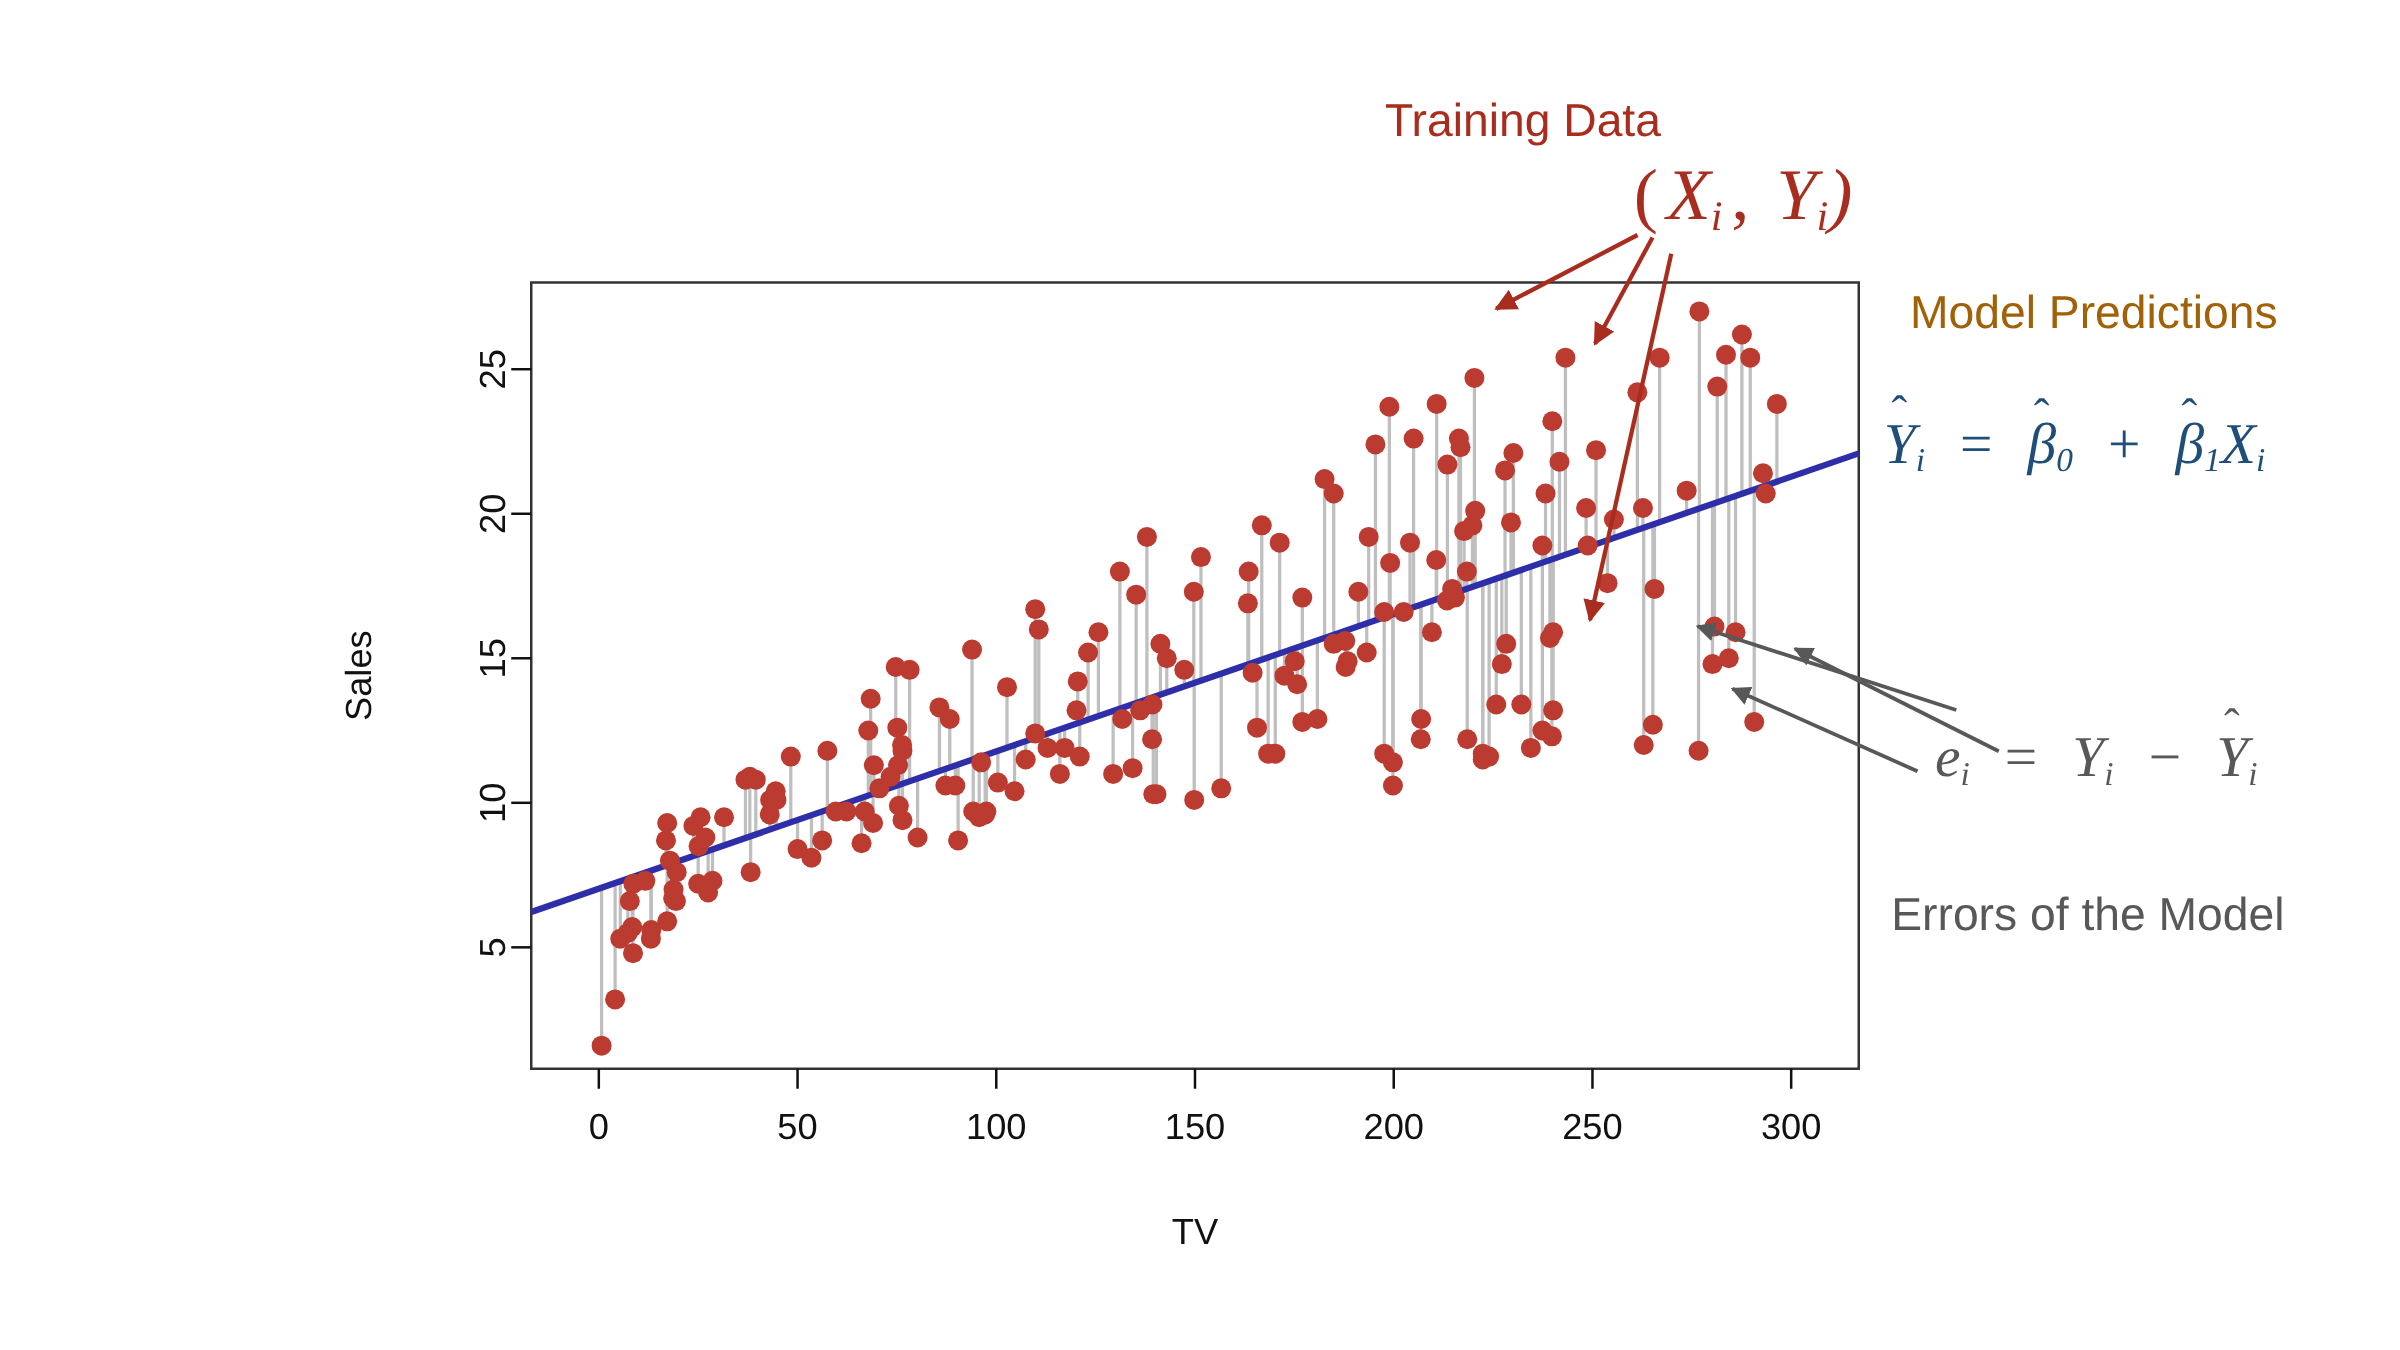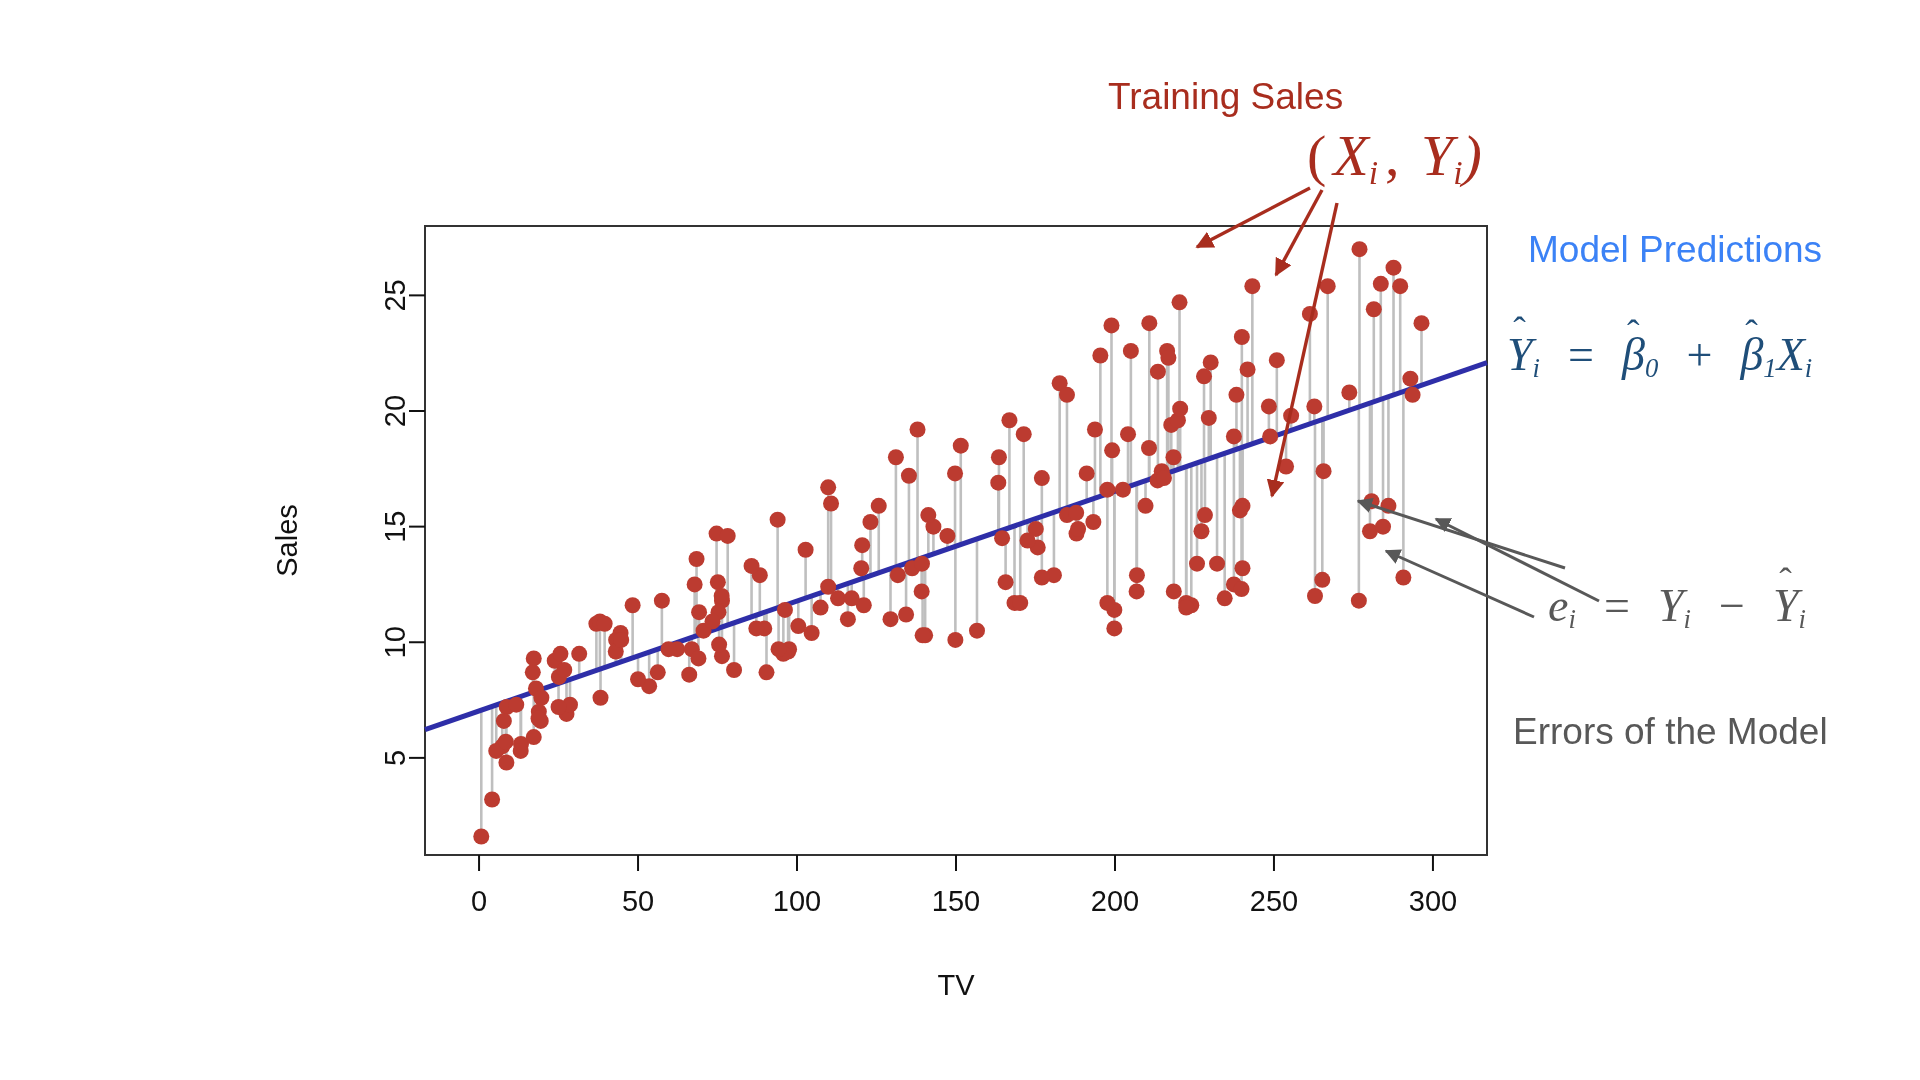--- a/index.html
+++ b/index.html
@@ -44,21 +44,21 @@
   #training-data-label {
     left: 1108px;
     top: 78px;
     font-size: 37px;
     color: #A82D1E;
   }
   #model-predictions-label {
     left: 1528px;
     top: 231px;
     font-size: 37px;
-    color: #3b82f6;
+    color: #a16207;
   }
   #errors-label {
     left: 1513px;
     top: 684px;
     font-size: 37px;
     color: #585858;
     margin-top: 29px;
   }
   #xy-formula {
     left: 1300px;
@@ -550,21 +550,21 @@
         </defs>
         <line x1="1310" y1="188" x2="1197" y2="247" stroke="#A82D1E" stroke-width="3.4" marker-end="url(#arrow-red)"></line>
         <line x1="1322" y1="190" x2="1276" y2="275" stroke="#A82D1E" stroke-width="3.4" marker-end="url(#arrow-red)"></line>
         <line x1="1337" y1="203" x2="1272" y2="496" stroke="#A82D1E" stroke-width="3.4" marker-end="url(#arrow-red)"></line>
         <line x1="1565" y1="568" x2="1358" y2="501" stroke="#585858" stroke-width="3" marker-end="url(#arrow-gray)"></line>
         <line x1="1599" y1="601" x2="1436" y2="519" stroke="#585858" stroke-width="3" marker-end="url(#arrow-gray)"></line>
         <line x1="1534" y1="617" x2="1386" y2="551" stroke="#585858" stroke-width="3" marker-end="url(#arrow-gray)"></line>
       </g>
   </svg>
 
-  <div class="anno anno-sans" id="training-data-label">Training Sales</div>
+  <div class="anno anno-sans" id="training-data-label">Training Data</div>
 
   <div class="anno anno-math" id="xy-formula">
     <span class="mathrow">
       <span class="opsp">(</span><span>X</span><sub>i</sub><span class="opsp">,</span>&nbsp;<span>Y</span><sub>i</sub><span>)</span>
     </span>
   </div>
 
   <div class="anno anno-sans" id="model-predictions-label">Model Predictions</div>
 
   <div class="anno anno-math" id="yhat-formula">

